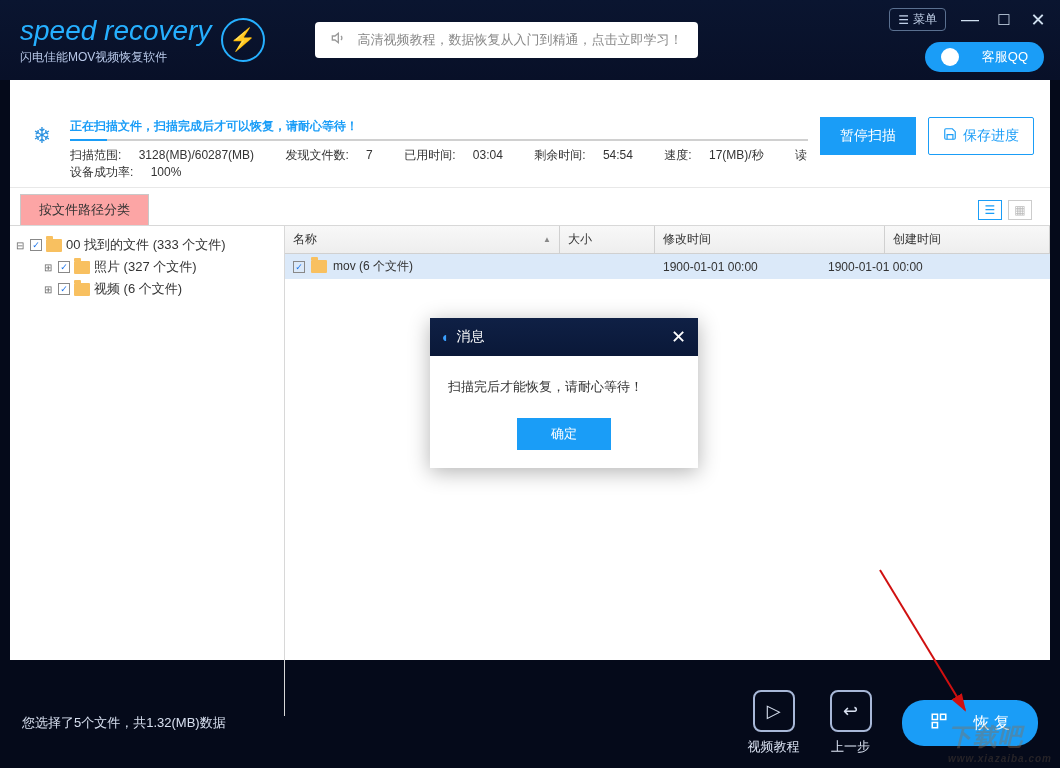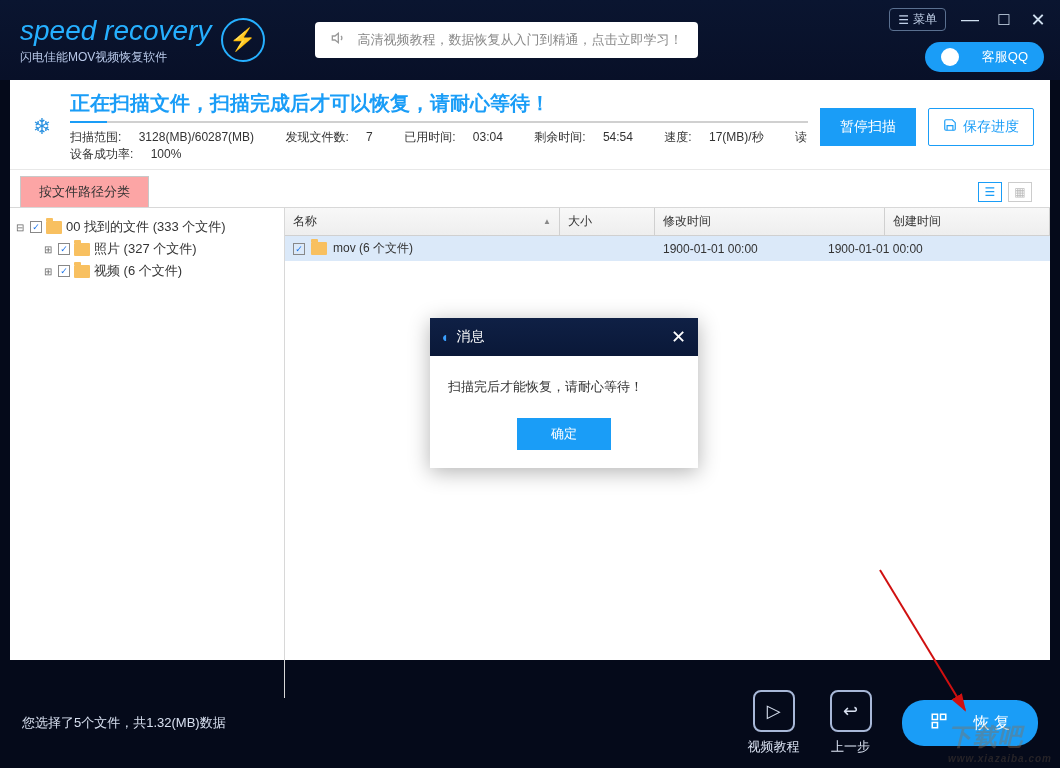--- a/index.html
+++ b/index.html
@@ -15,21 +15,21 @@
 .win-controls { position: absolute; right: 12px; top: 8px; display: flex; gap: 14px; align-items: center; }
 .menu-btn { border: 1px solid #5a7090; color: #c0d0e8; font-size: 12px; padding: 2px 8px; border-radius: 4px; display: flex; align-items: center; gap: 4px; }
 .win-ctl { color: #d0e0f0; font-size: 18px; cursor: pointer; width: 20px; text-align: center; }
 .qq-btn { position: absolute; right: 16px; top: 42px; background: #1a9df7; color: #fff; border-radius: 18px; padding: 6px 16px; font-size: 13px; display: flex; align-items: center; gap: 23px; }
 .qq-icon { width: 18px; height: 18px; background: #fff; border-radius: 50%; display: inline-block; position: relative; }
 
 .main-white { background: #fff; margin: 0 10px; height: 580px; position: relative; }
 .scan-status { padding: 10px 16px 6px; display: flex; align-items: center; gap: 12px; border-bottom: 1px solid #e8e8e8; }
 .scan-icon { color: #2890e0; font-size: 22px; width: 32px; text-align: center; }
 .scan-info { flex: 1; }
-.scan-title { color: #1a9df7; font-size: 20px; font-weight: bold; }
+.scan-title { color: #1a9df7; font-size: 12px; font-weight: bold; margin-top: 28px; }
 .scan-meta { color: #333; font-size: 12px; margin-top: 4px; }
 .scan-meta span { margin-right: 14px; }
 .prog-line { height: 2px; background: #d0d0d0; margin: 4px 0 6px; position: relative; }
 .prog-fill { height: 2px; background: #1a9df7; width: 5%; }
 .btn-pause { background: #1a9df7; color: #fff; border: none; padding: 10px 20px; font-size: 14px; border-radius: 0; }
 .btn-save { background: #fff; color: #1a9df7; border: 1px solid #1a9df7; padding: 9px 14px; font-size: 14px; border-radius: 2px; display: flex; align-items: center; gap: 6px; }
 
 .tab-row { display: flex; align-items: center; padding: 6px 10px 0; border-bottom: 1px solid #d8d8d8; }
 .tab { border: 1px solid #c8c8c8; border-bottom: none; padding: 6px 18px; font-size: 13px; color: #333; background: #fca5a5; }
 .view-toggle { margin-left: auto; display: flex; gap: 6px; padding-right: 8px; }

